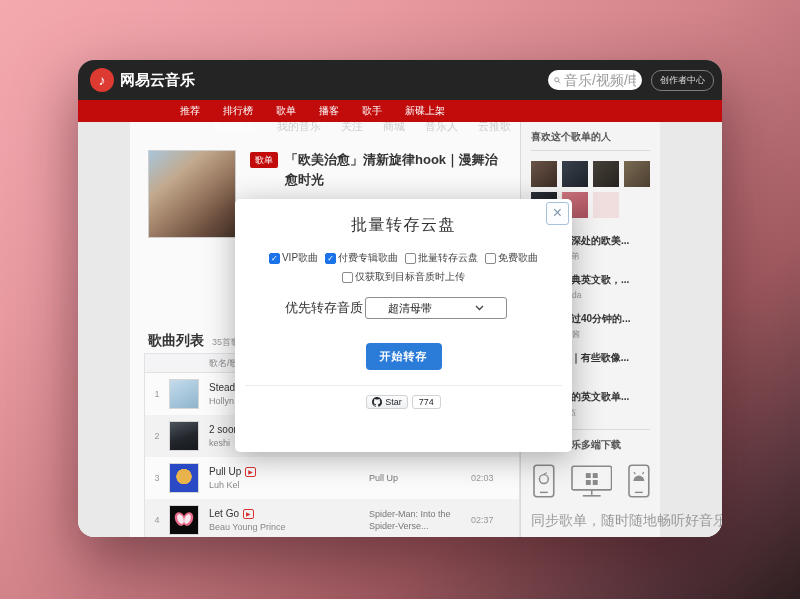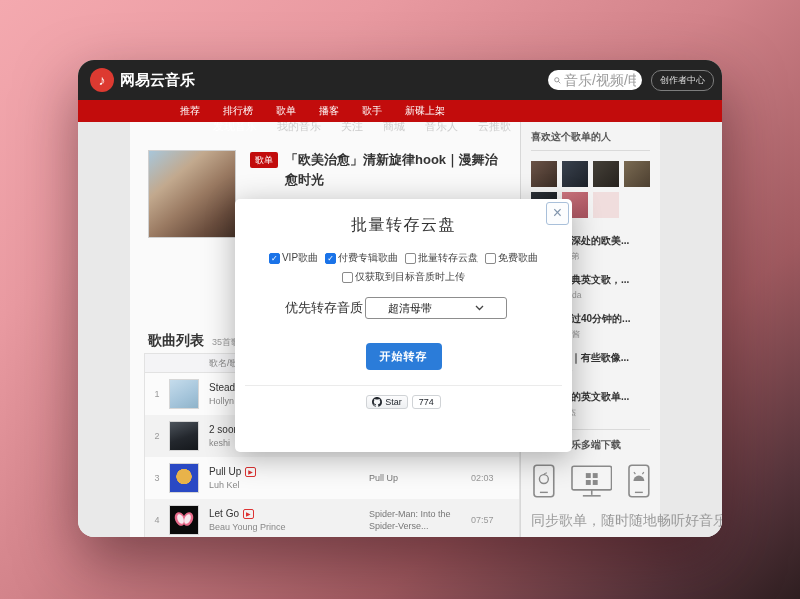--- a/index.html
+++ b/index.html
@@ -224,21 +224,21 @@
                 <ellipse cx="18" cy="13" rx="5" ry="7" fill="#e86a8a" transform="rotate(22 18 13)"></ellipse>
                 <ellipse cx="10.5" cy="13" rx="3" ry="5" fill="#f8e8ee" transform="rotate(-22 10.5 13)"></ellipse>
                 <ellipse cx="17.5" cy="13" rx="3" ry="5" fill="#f8e8ee" transform="rotate(22 17.5 13)"></ellipse>
               </svg>
             </div>
             <div class="t-song">
               <div class="t-title"><span>Let Go</span><span class="mv-badge">▶</span></div>
               <div class="t-artist">Beau Young Prince</div>
             </div>
             <div class="t-album">Spider-Man: Into the Spider-Verse...</div>
-            <div class="t-dur">07:57</div>
+            <div class="t-dur">02:37</div>
           </div>
         </div>
       </div>
 
       <div class="side-col">
         <div class="side-sec-title">喜欢这个歌单的人</div>
         <div class="likes-grid">
           <div class="liked-avatar" style="background:linear-gradient(135deg,#6b5347,#3a2c24)"></div>
           <div class="liked-avatar" style="background:linear-gradient(135deg,#39414d,#1d2229)"></div>
           <div class="liked-avatar" style="background:linear-gradient(135deg,#454038,#26221d)"></div>

